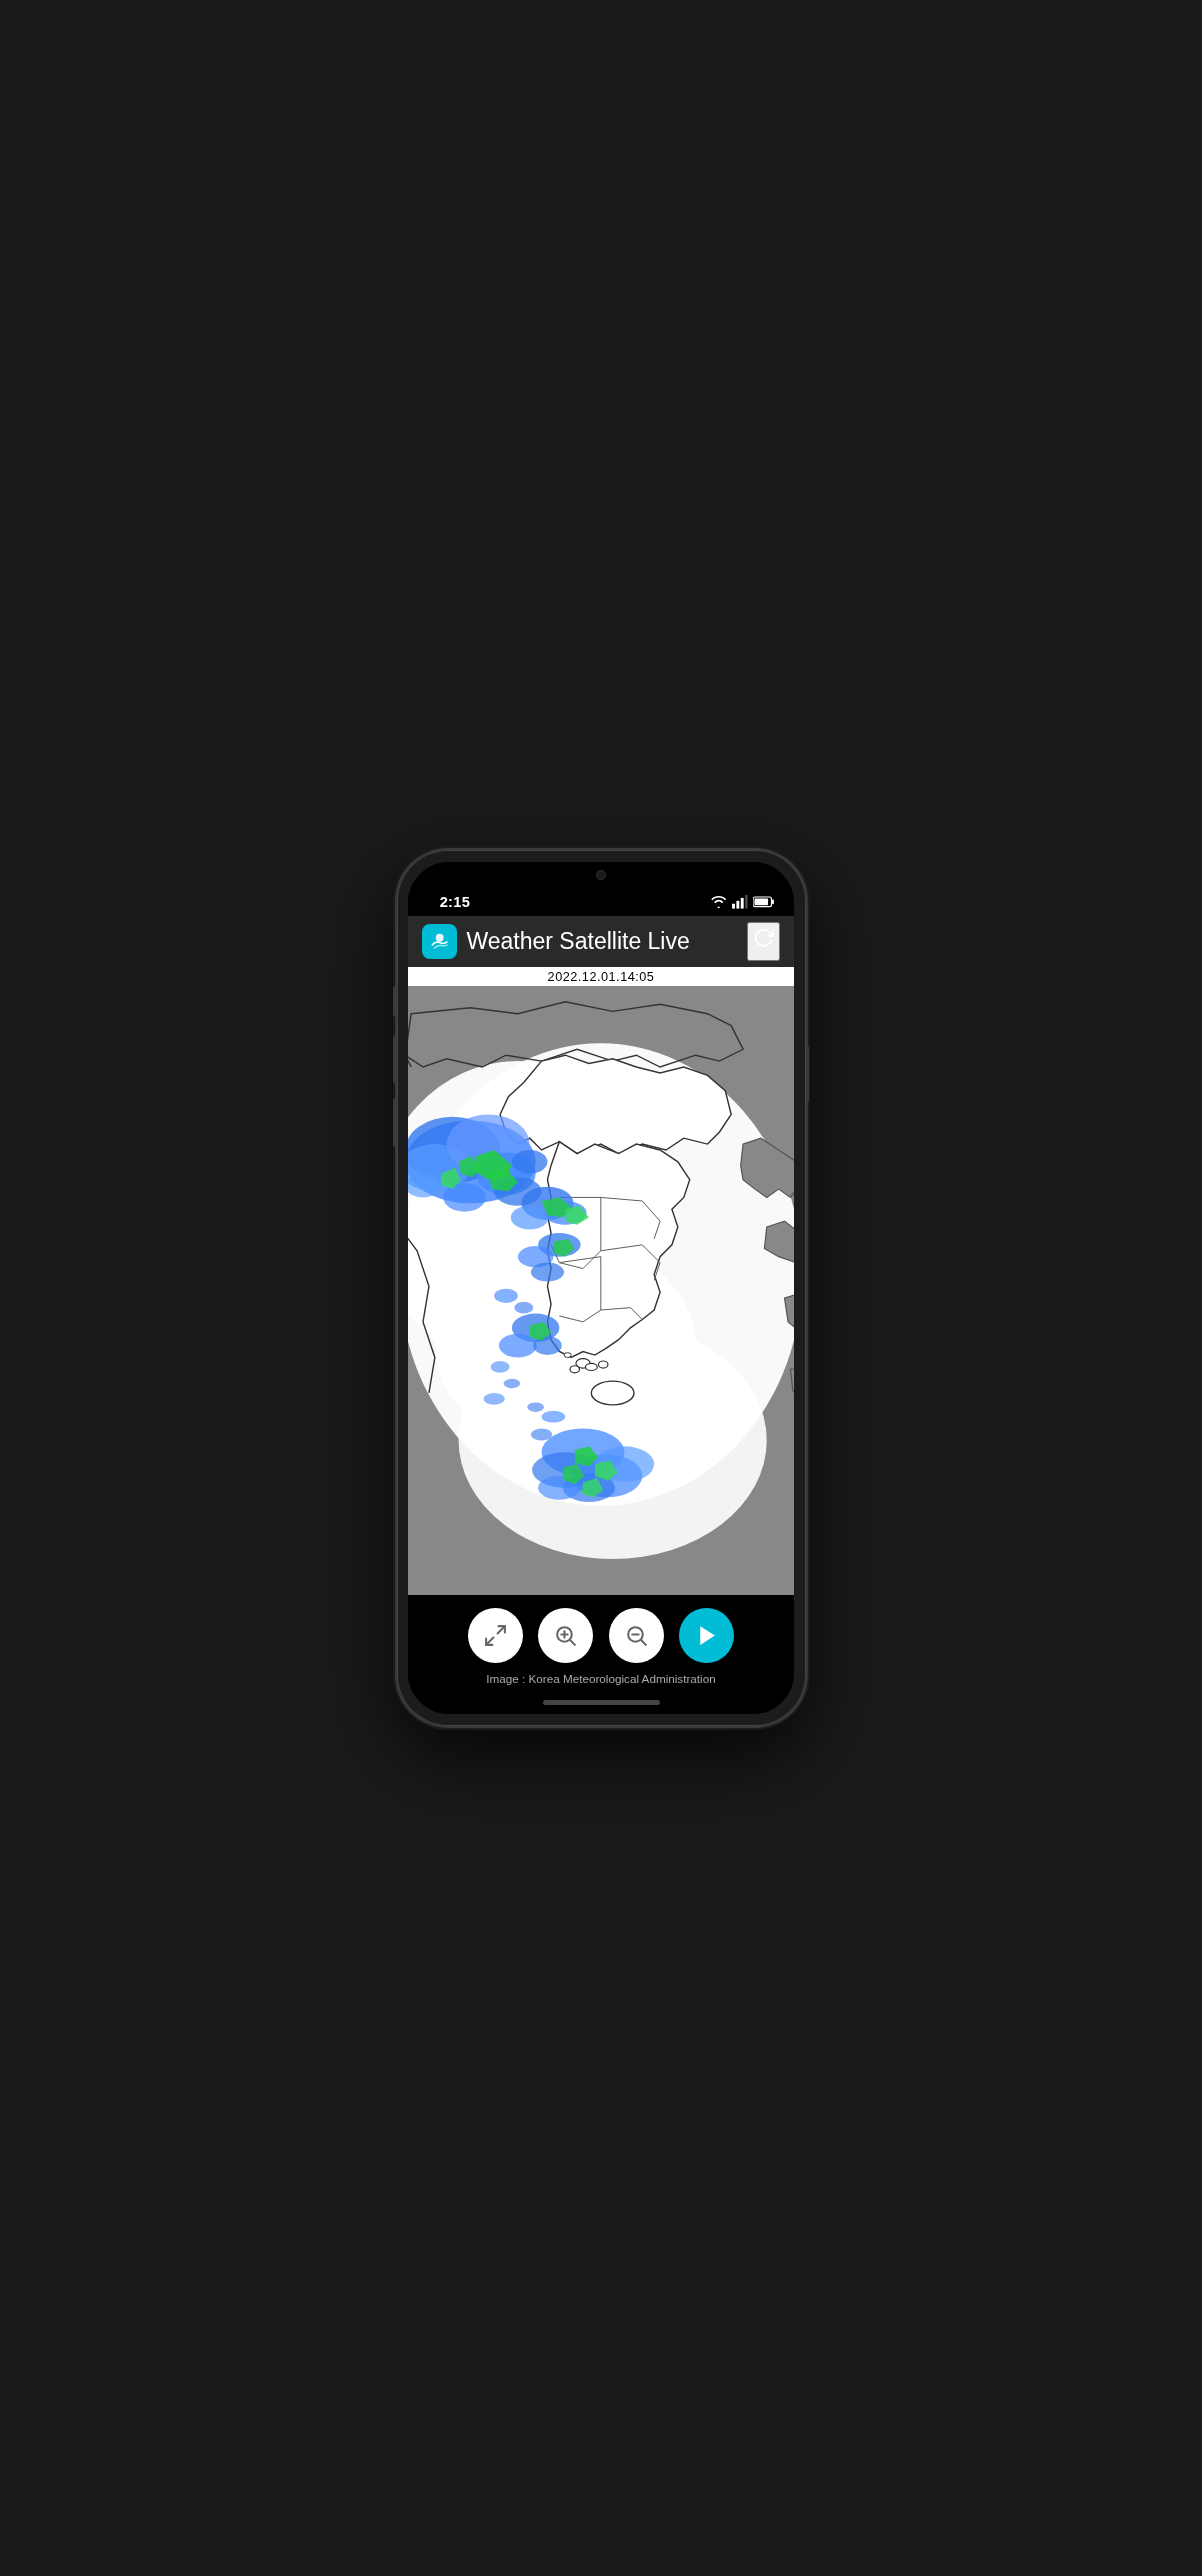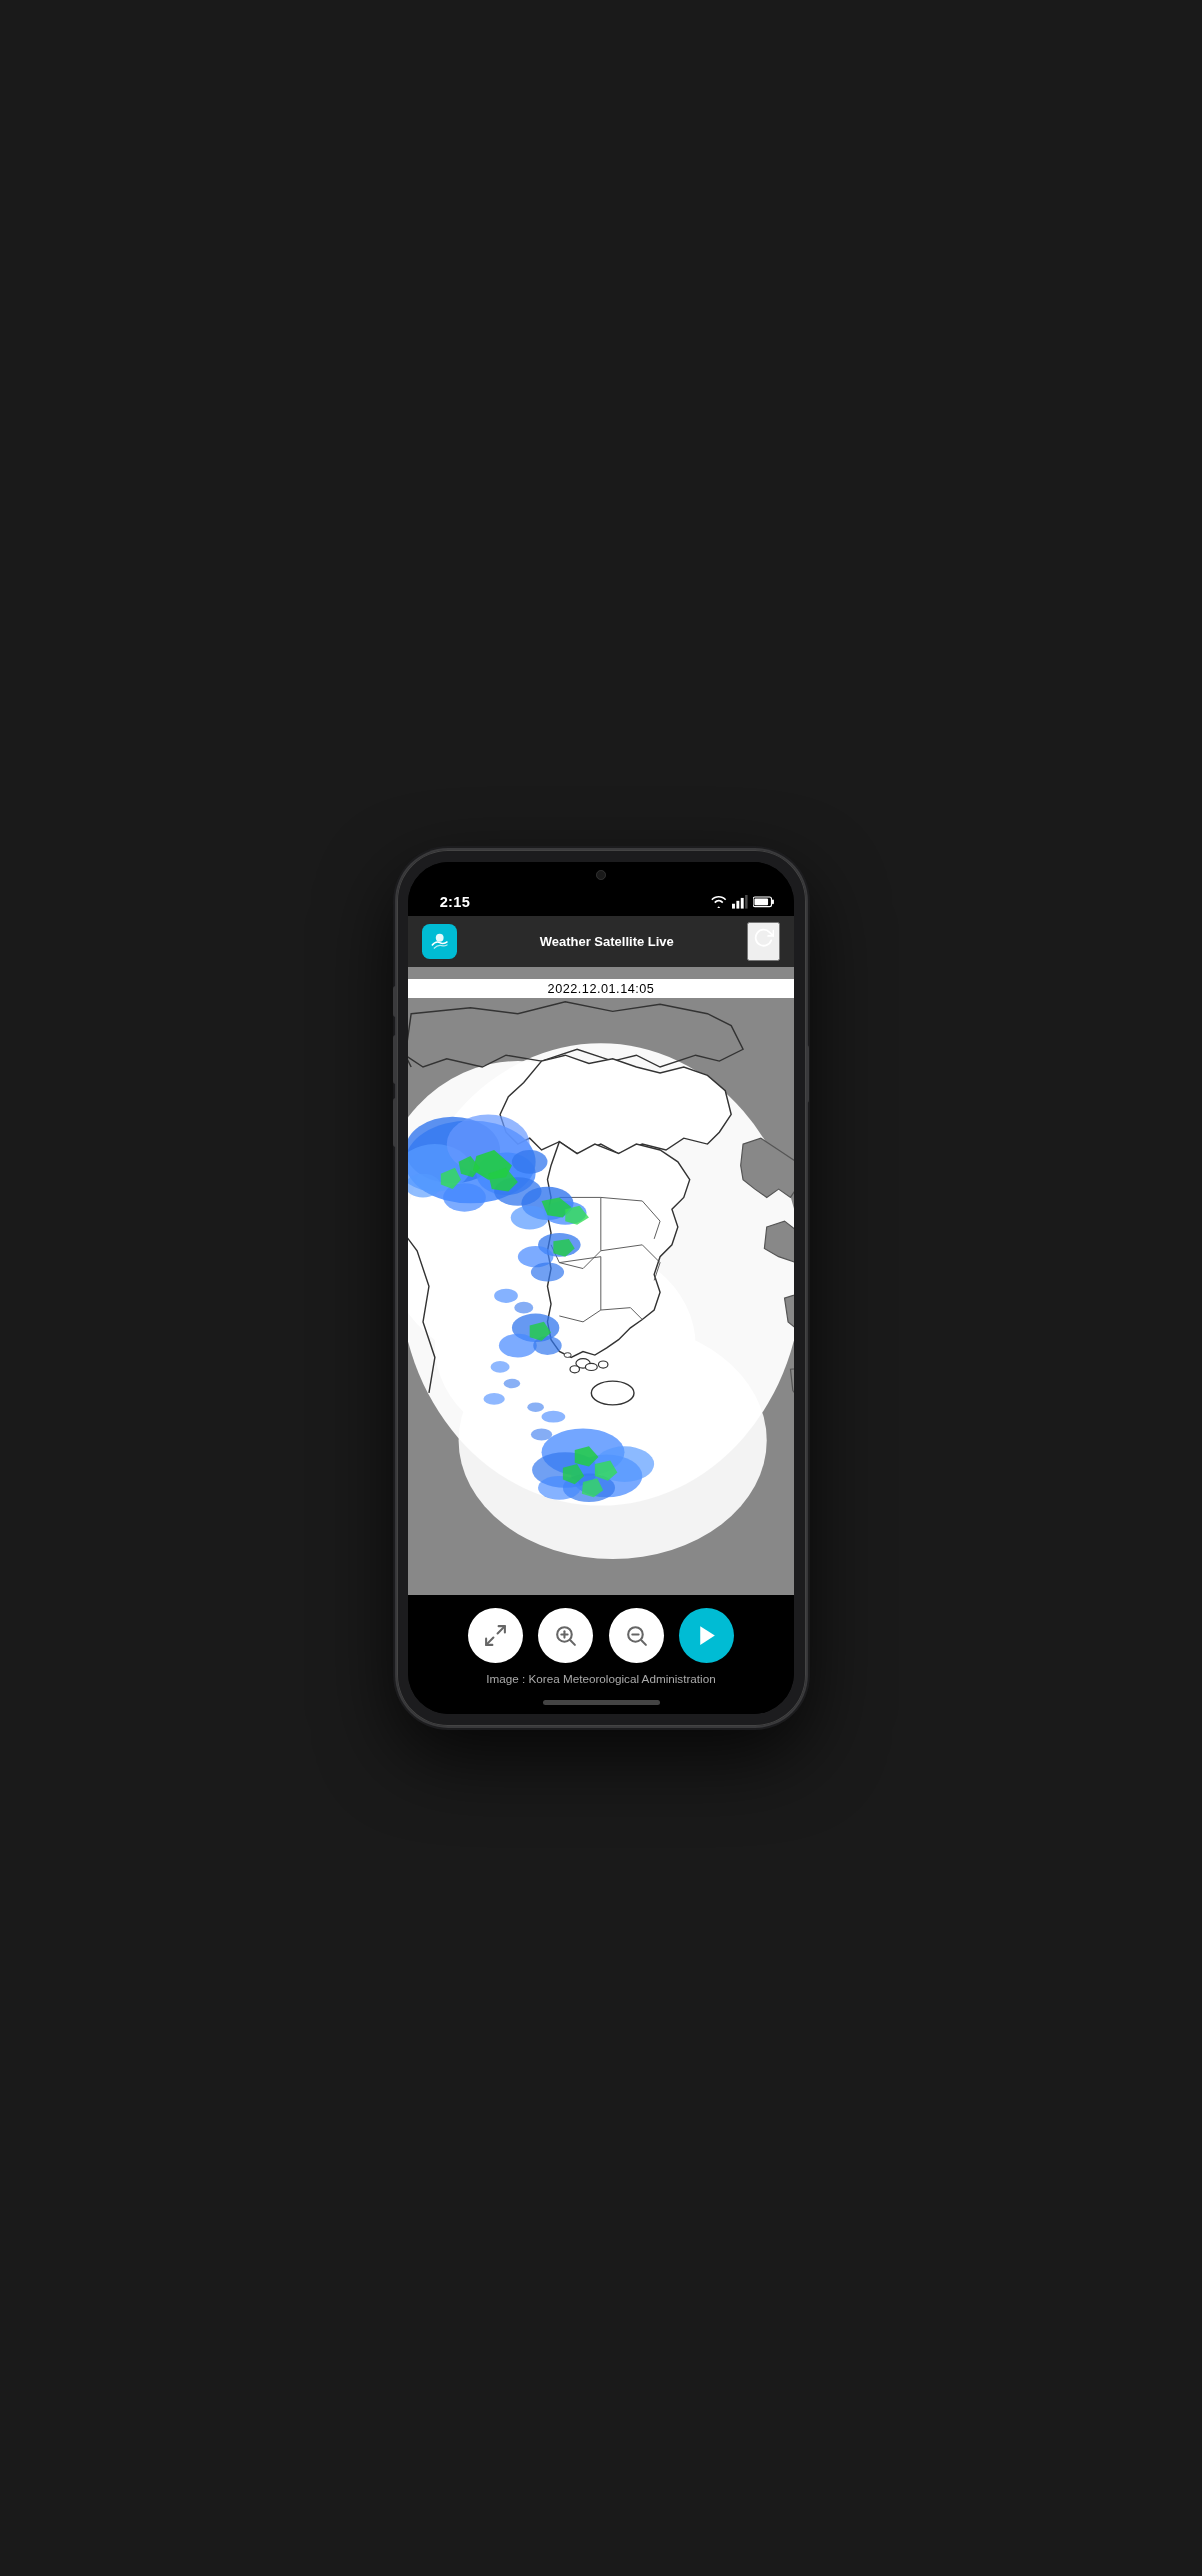--- a/index.html
+++ b/index.html
@@ -100,43 +100,42 @@
       display: flex;
       align-items: center;
       justify-content: center;
       margin-right: 9.7px;
       flex-shrink: 0;
     }
 
     .app-title {
       flex: 1;
       color: #fff;
-      font-size: 13px;
-      font-weight: 700;
-      text-align: center;
+      font-size: 23px;
+      font-weight: 400;
     }
 
     .refresh-btn {
       color: #fff;
       font-size: 21.4px;
       cursor: pointer;
       padding: 3.9px;
     }
 
     
     .map-container {
       flex: 1;
       background: #888;
       position: relative;
       overflow: hidden;
     }
 
     .map-timestamp {
       position: absolute;
-      top: 12px;
+      top: 0;
       left: 0;
       right: 0;
       background: #fff;
       color: #000;
       text-align: center;
       font-size: 12.7px;
       font-weight: 500;
       padding: 2.9px 0;
       z-index: 10;
       letter-spacing: 0.5px;

